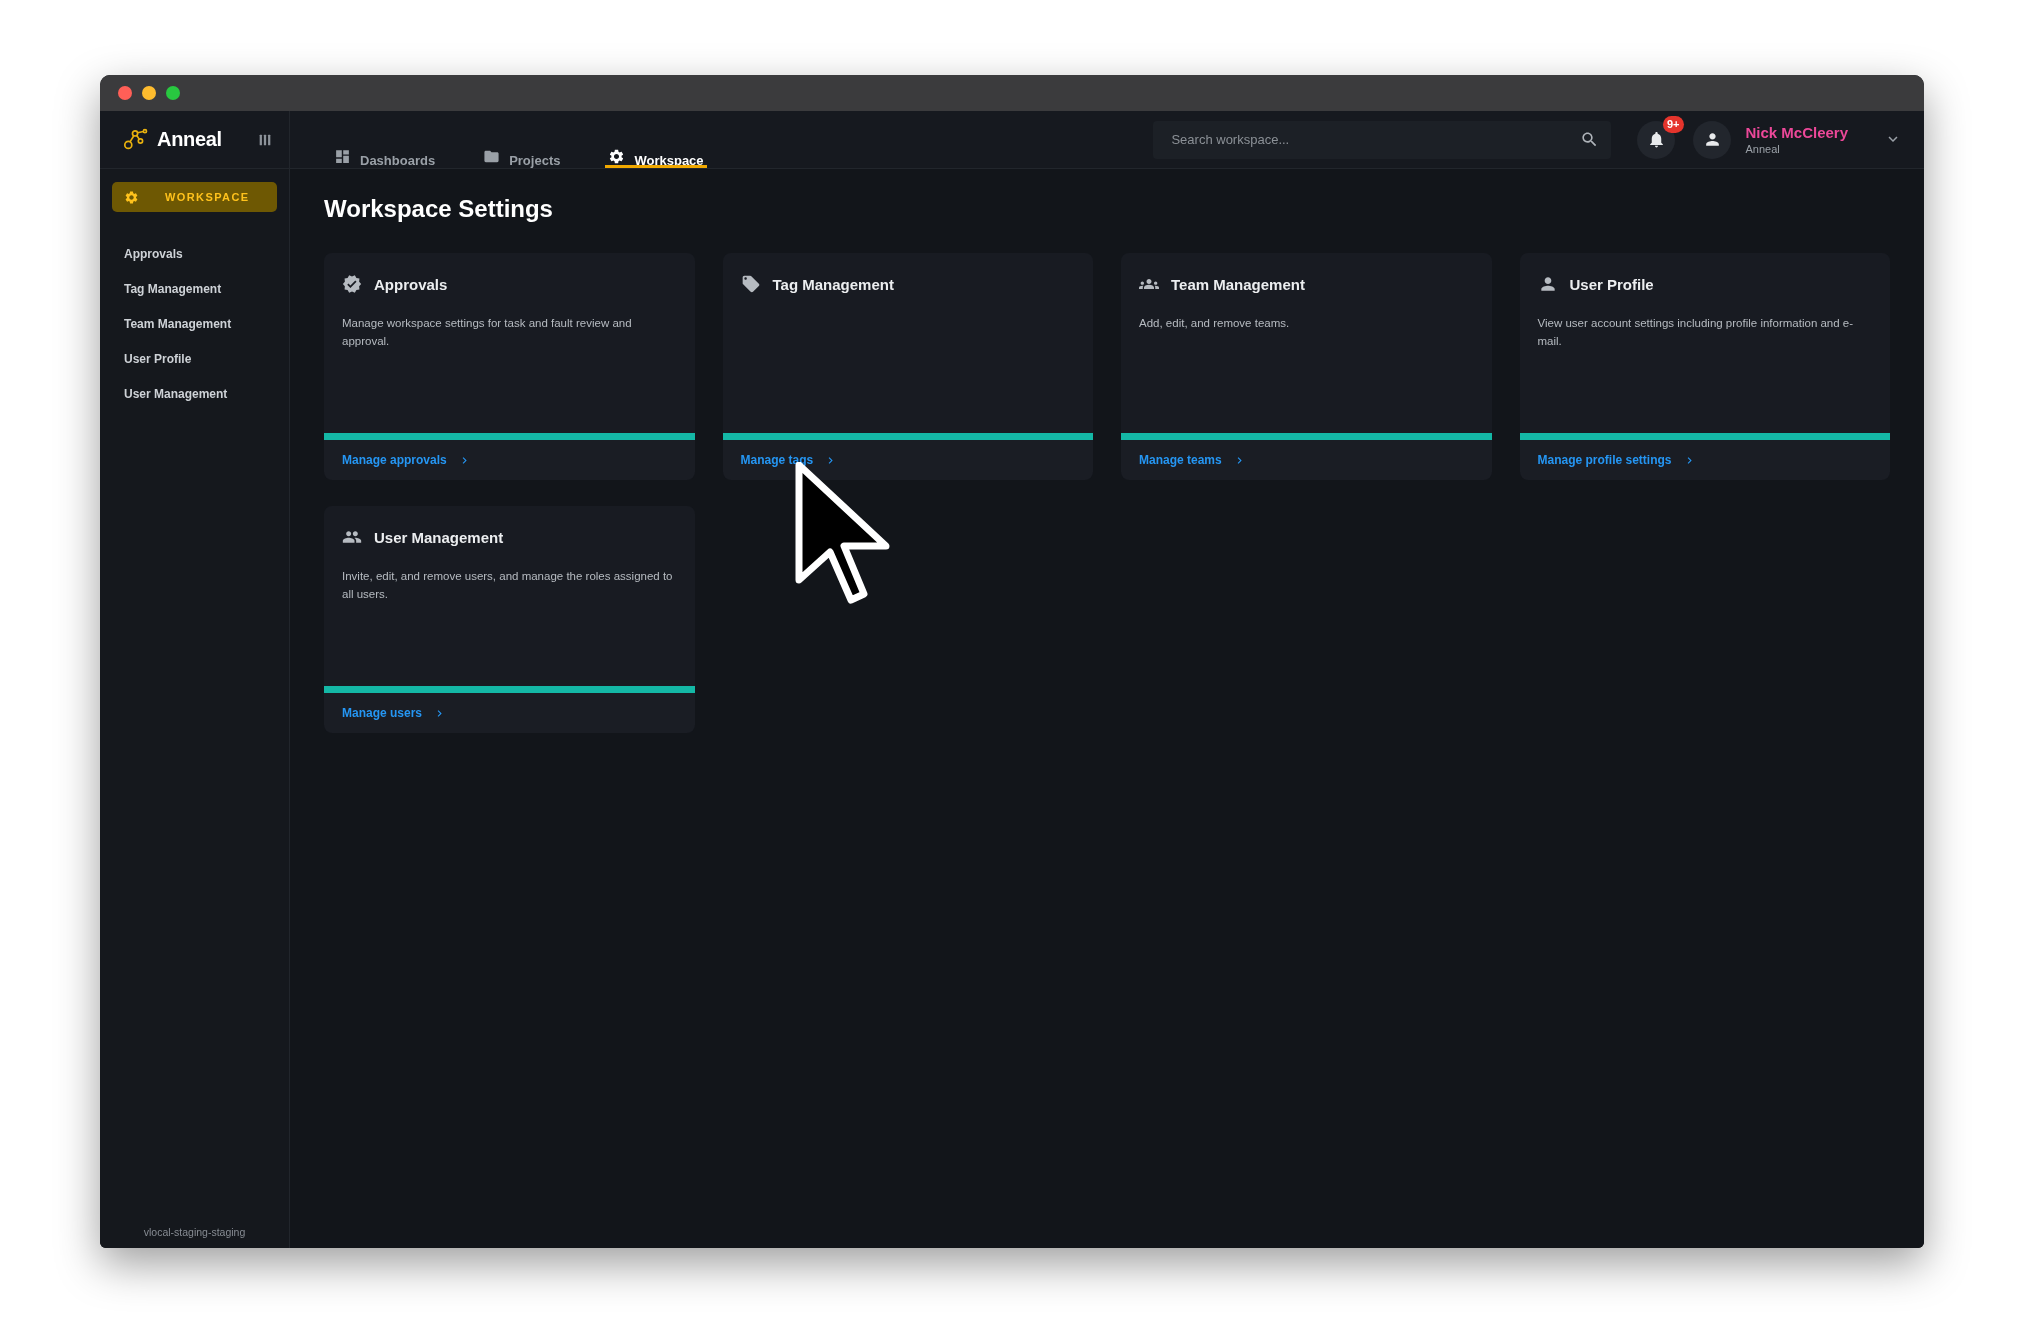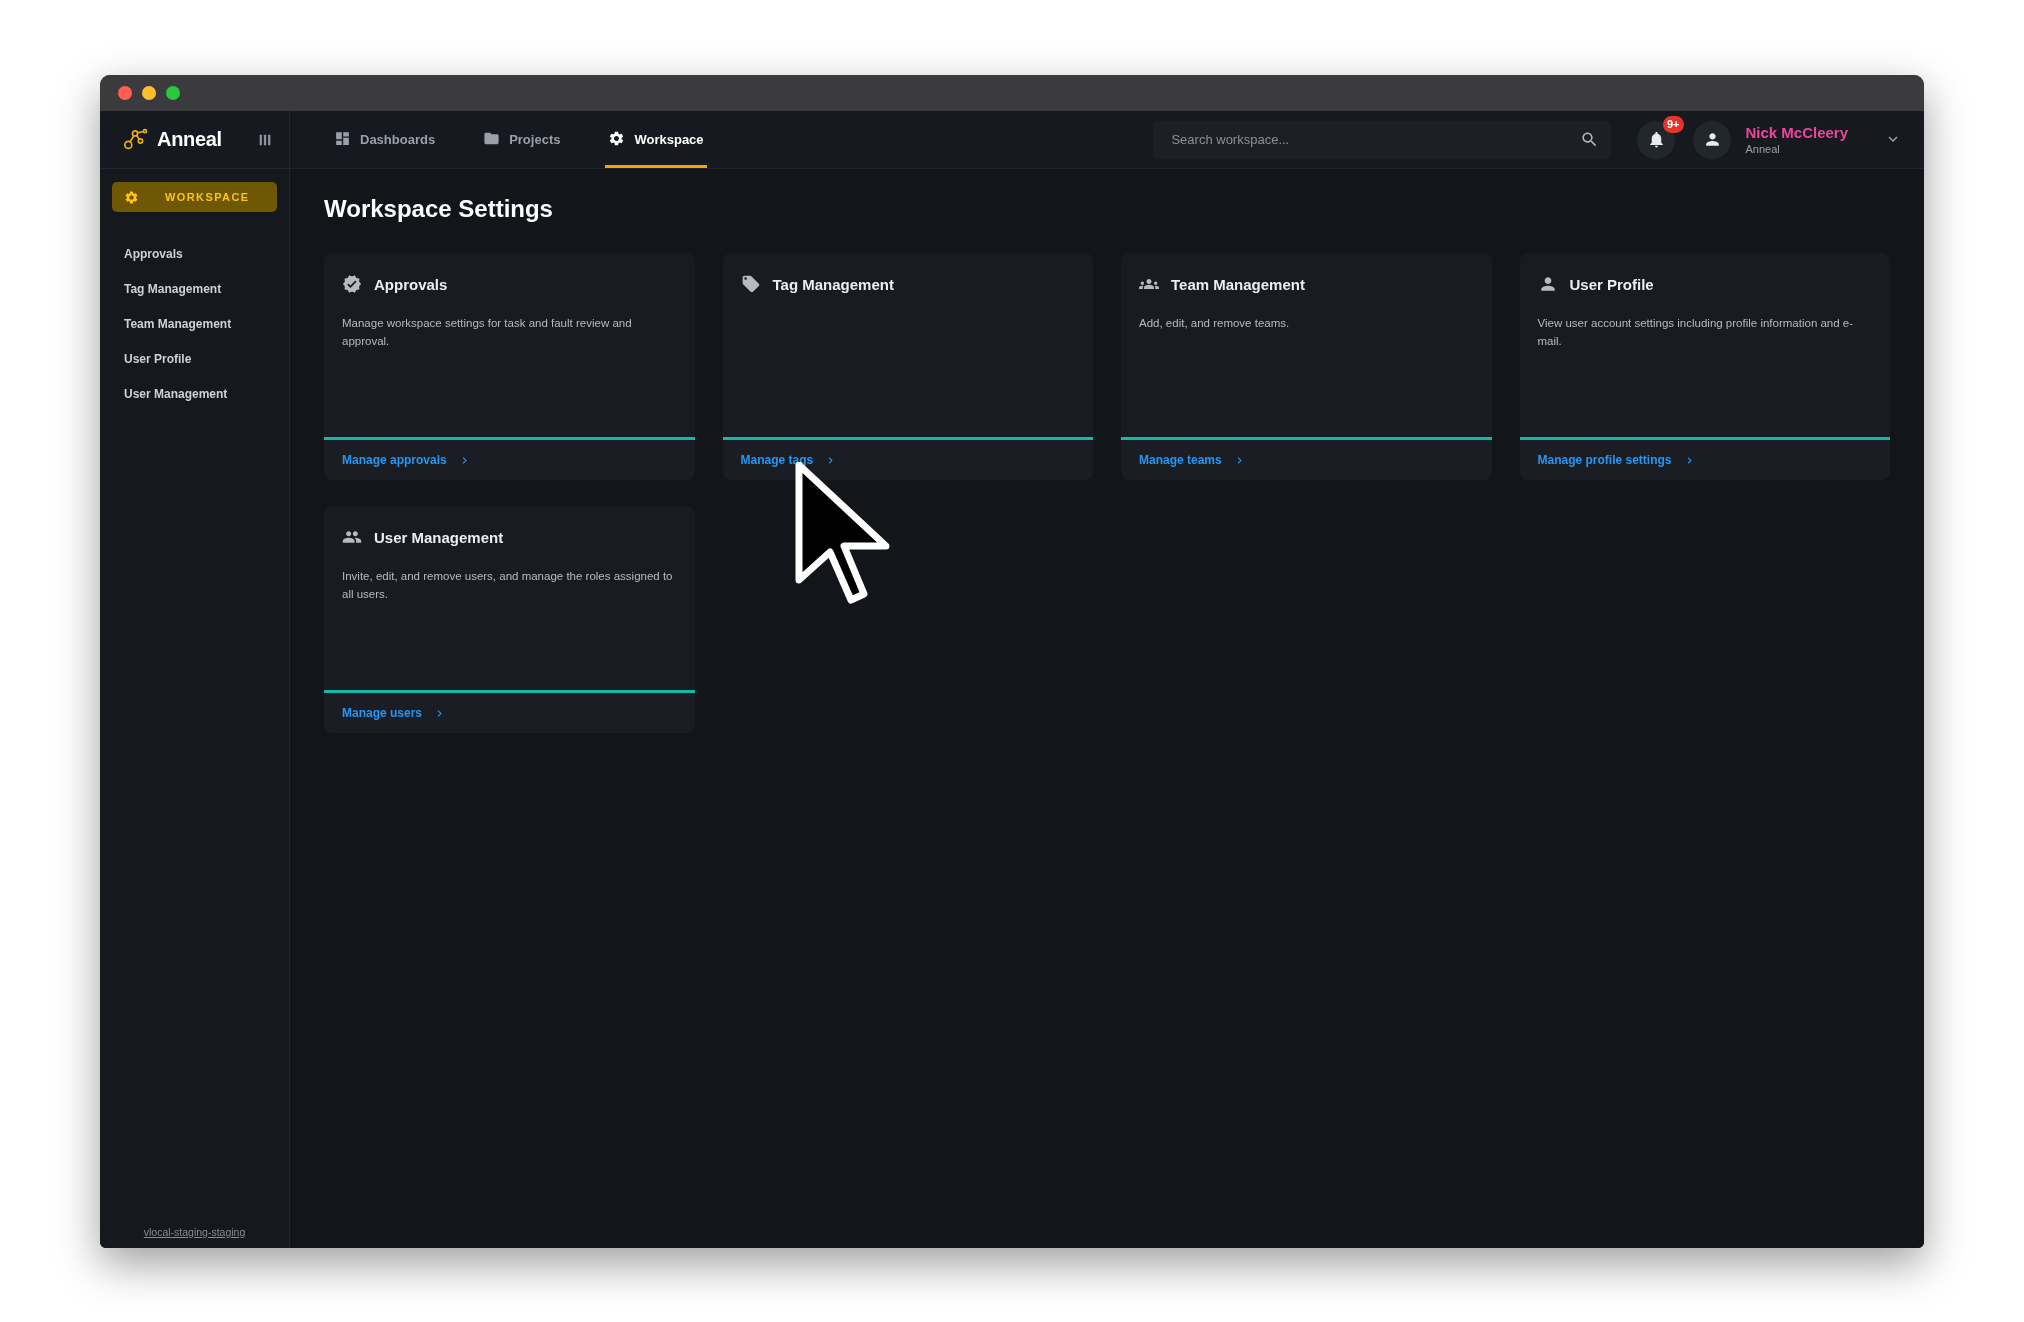--- a/index.html
+++ b/index.html
@@ -24,21 +24,21 @@
   }
   
   .titlebar{height:36px;background:#3b3b3d;display:flex;align-items:center;padding-left:18px;gap:10px;flex:none;}
   .light{width:14px;height:14px;border-radius:50%;border:none;padding:0;cursor:pointer;}
   
   .appbar{height:58px;background:#16191f;border-bottom:1px solid #22262c;display:flex;align-items:stretch;flex:none;}
   .brand{width:190px;flex:none;border-right:1px solid #22262c;display:flex;align-items:center;padding:0 16px 0 22px;gap:8px;}
   .brand-name{color:#ffffff;font-size:20px;font-weight:bold;letter-spacing:-.3px;}
   .brand-toggle{margin-left:auto;color:#8d939a;cursor:pointer;display:flex;align-items:center;}
   .nav{display:flex;margin-left:44px;gap:48px;}
-  .nav-item{position:relative;display:flex;align-items:center;gap:9px;font-size:13px;font-weight:bold;color:#9aa0a7;cursor:pointer;}
+  .nav-item{position:relative;display:flex;align-items:flex-end;gap:9px;font-size:13px;font-weight:bold;color:#9aa0a7;cursor:pointer;}
   .nav-item svg{flex:none;}
   .nav-item.active{color:#ffffff;}
   .nav-item.active::after{content:"";position:absolute;left:-3px;right:-3px;bottom:0;height:3px;background:var(--accent);}
   .appbar-right{margin-left:auto;display:flex;align-items:center;padding-right:22px;}
   .searchbox{width:458px;height:38px;background:#1c2026;border-radius:4px;display:flex;align-items:center;padding:0 12px 0 16px;}
   .searchbox input{flex:1;background:none;border:none;outline:none;color:#cfd3d8;font-size:13px;font-family:inherit;}
   .searchbox input::placeholder{color:#8b9096;}
   .search-btn{background:none;border:none;color:#aeb3b9;display:flex;align-items:center;cursor:pointer;padding:0;}
   .icon-circle{width:38px;height:38px;border-radius:50%;background:#22262d;border:none;display:flex;align-items:center;justify-content:center;position:relative;color:#e8eaec;cursor:pointer;flex:none;}
   .bell-wrap{margin-left:26px;}
@@ -48,30 +48,30 @@
   .user-meta{line-height:1.3;}
   .user-name{color:#ec4899;font-size:15px;font-weight:bold;white-space:nowrap;}
   .user-org{color:#9aa0a7;font-size:11px;}
   .user-chevron{color:#9aa0a7;margin-left:36px;display:flex;align-items:center;}
   
   .content{flex:1;display:flex;min-height:0;}
   .sidebar{width:190px;flex:none;background:#15181d;border-right:1px solid #22262c;display:flex;flex-direction:column;padding:13px 12px 10px;}
   .ws-pill{height:30px;border-radius:5px;background:#6e5803;color:var(--accent-bright);border:none;display:flex;align-items:center;padding:0 12px;gap:26px;font-size:11px;font-weight:bold;letter-spacing:1.4px;cursor:pointer;font-family:inherit;}
   .side-items{margin-top:24px;display:flex;flex-direction:column;}
   .side-item{height:35px;display:flex;align-items:center;padding-left:12px;color:#ced2d7;font-size:12px;font-weight:bold;cursor:pointer;border-radius:4px;}
-  .env{margin-top:auto;text-align:center;color:#878c93;font-size:10.5px;text-decoration:underline;}
+  .env{margin-top:auto;text-align:center;color:#878c93;font-size:10.5px;}
   .main{flex:1;padding:26px 34px;background:#12151a;overflow:hidden;}
   .page-title{color:#ffffff;font-size:24px;font-weight:bold;margin:0 0 30px;}
   .cards{display:grid;grid-template-columns:repeat(4,1fr);gap:26px 28px;}
   .card{background:#181b22;border-radius:8px;display:flex;flex-direction:column;min-height:227px;}
   .card-body{padding:21px 18px 0;flex:1;}
   .card-title-row{display:flex;align-items:center;gap:12px;color:#eceef0;font-size:15px;font-weight:bold;}
   .card-icon{color:#b6bbc1;display:flex;align-items:center;flex:none;}
   .card-desc{margin-top:20px;color:#b6bbc1;font-size:11.5px;line-height:1.6;}
-  .card-footer{border-top:3px solid #14b8a6;background:rgba(255,255,255,.012);padding:13px 18px;border-radius:0 0 8px 8px;}
+  .card-footer{border-top:7px solid #14b8a6;background:rgba(255,255,255,.012);padding:13px 18px;border-radius:0 0 8px 8px;}
   .card-link{color:var(--link);font-size:12px;font-weight:bold;background:none;border:none;padding:0;cursor:pointer;display:flex;align-items:center;gap:11px;font-family:inherit;}
   .card-link svg{margin-top:1px;}
   
   .cursor{position:absolute;left:794px;top:462px;width:100px;height:145px;pointer-events:none;z-index:50;}
 </style>
 </head>
 <body>
 
 <div class="window">
 

